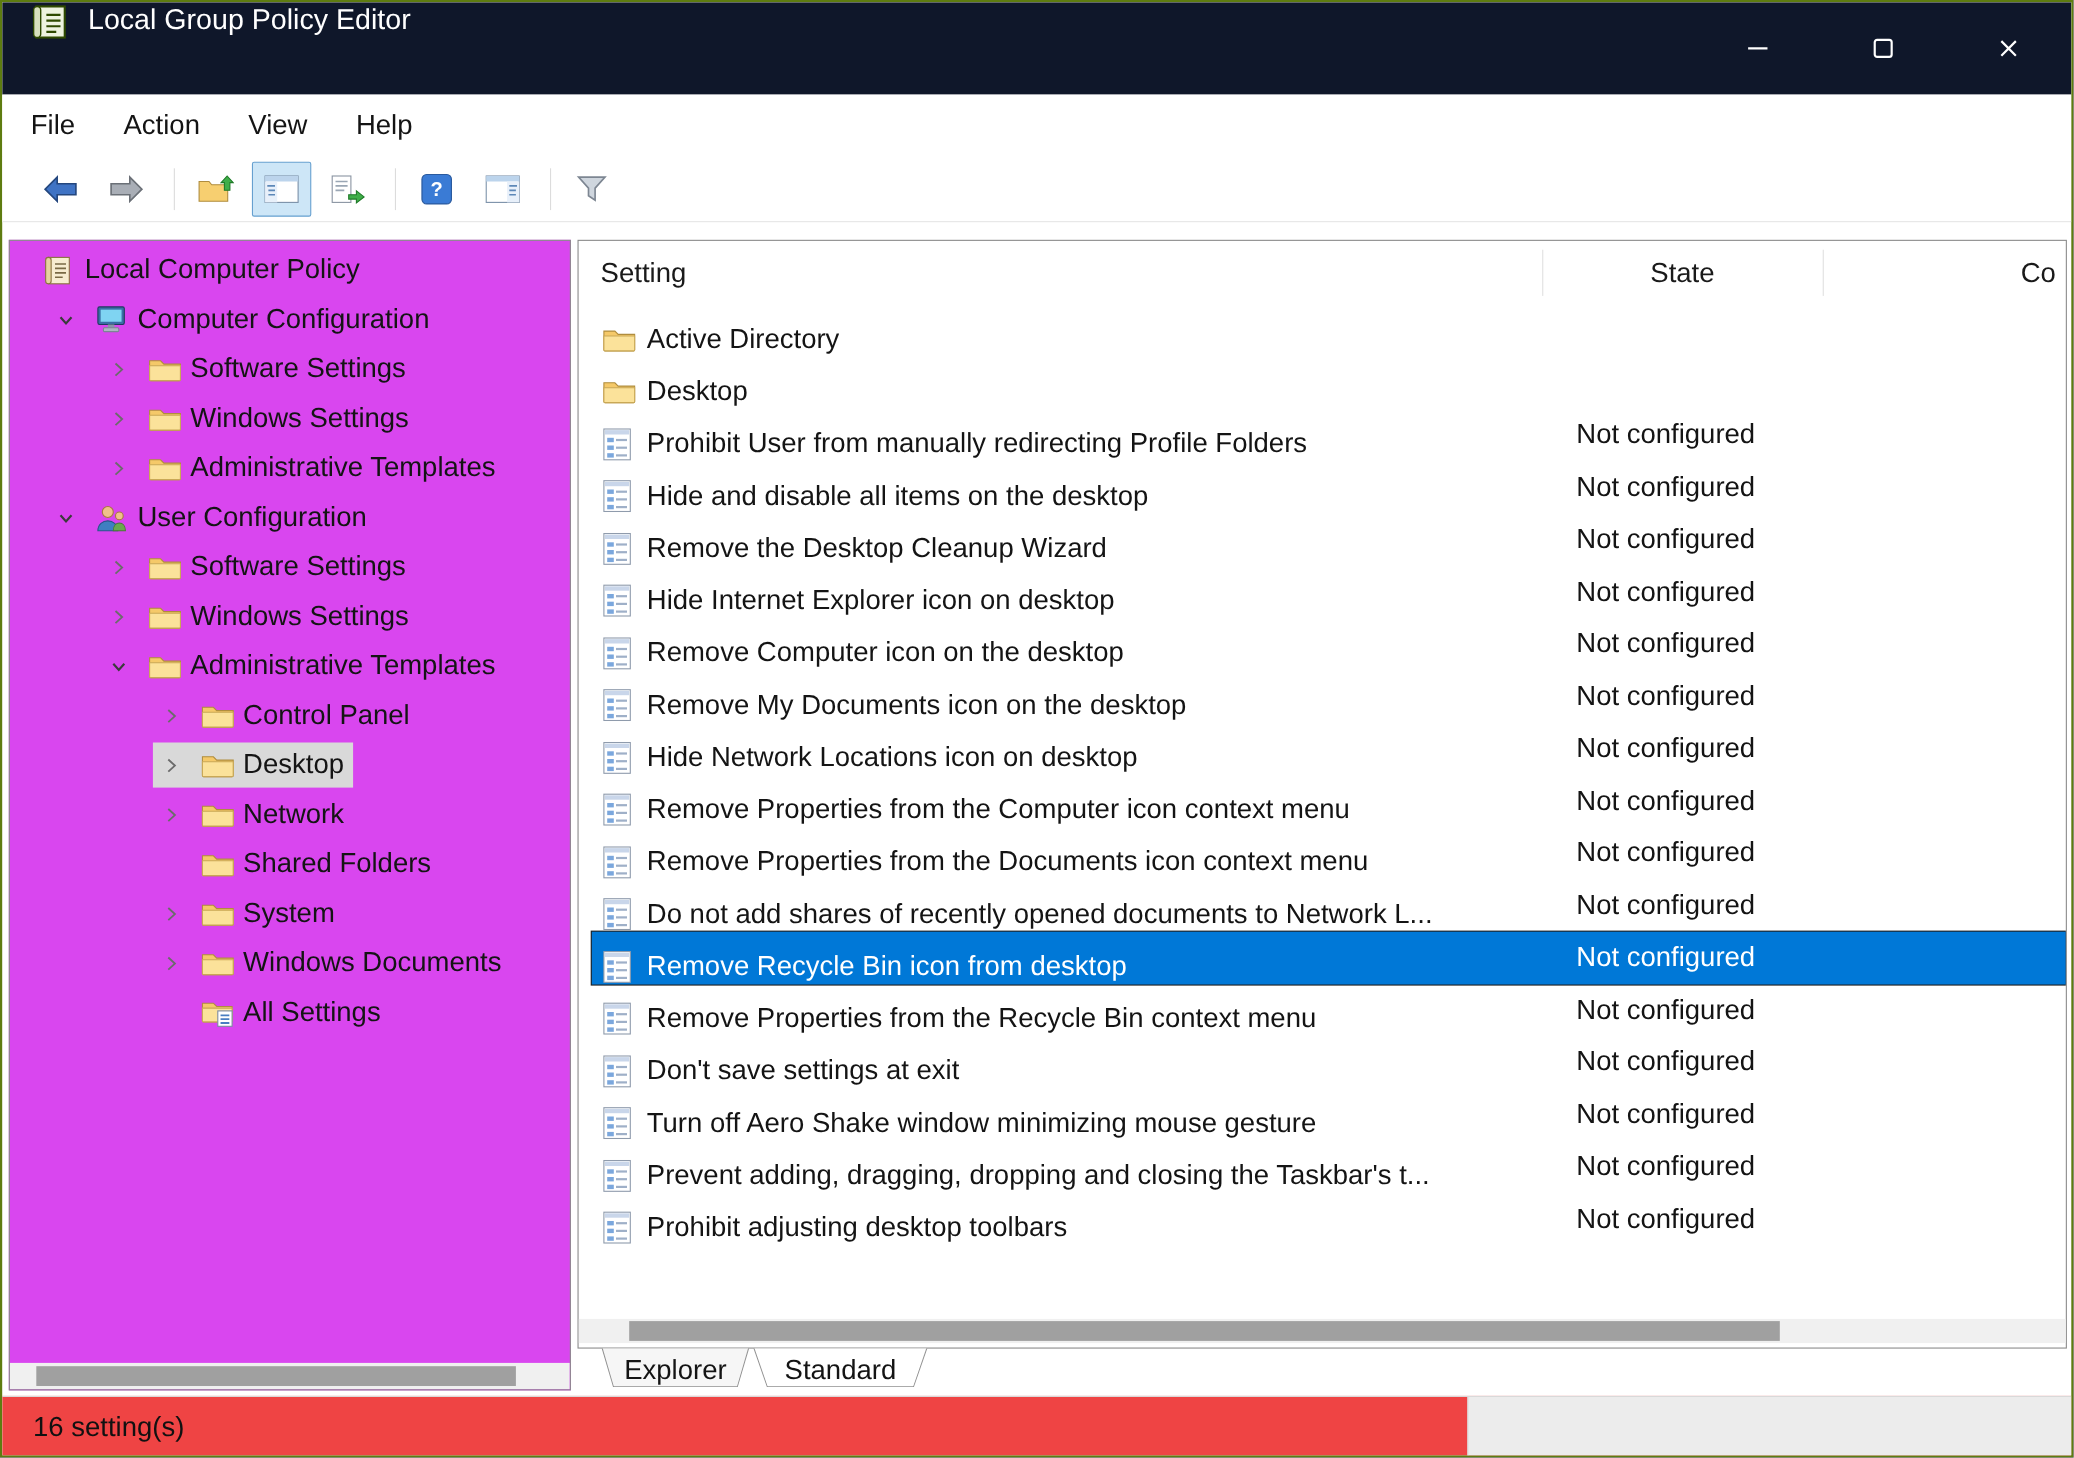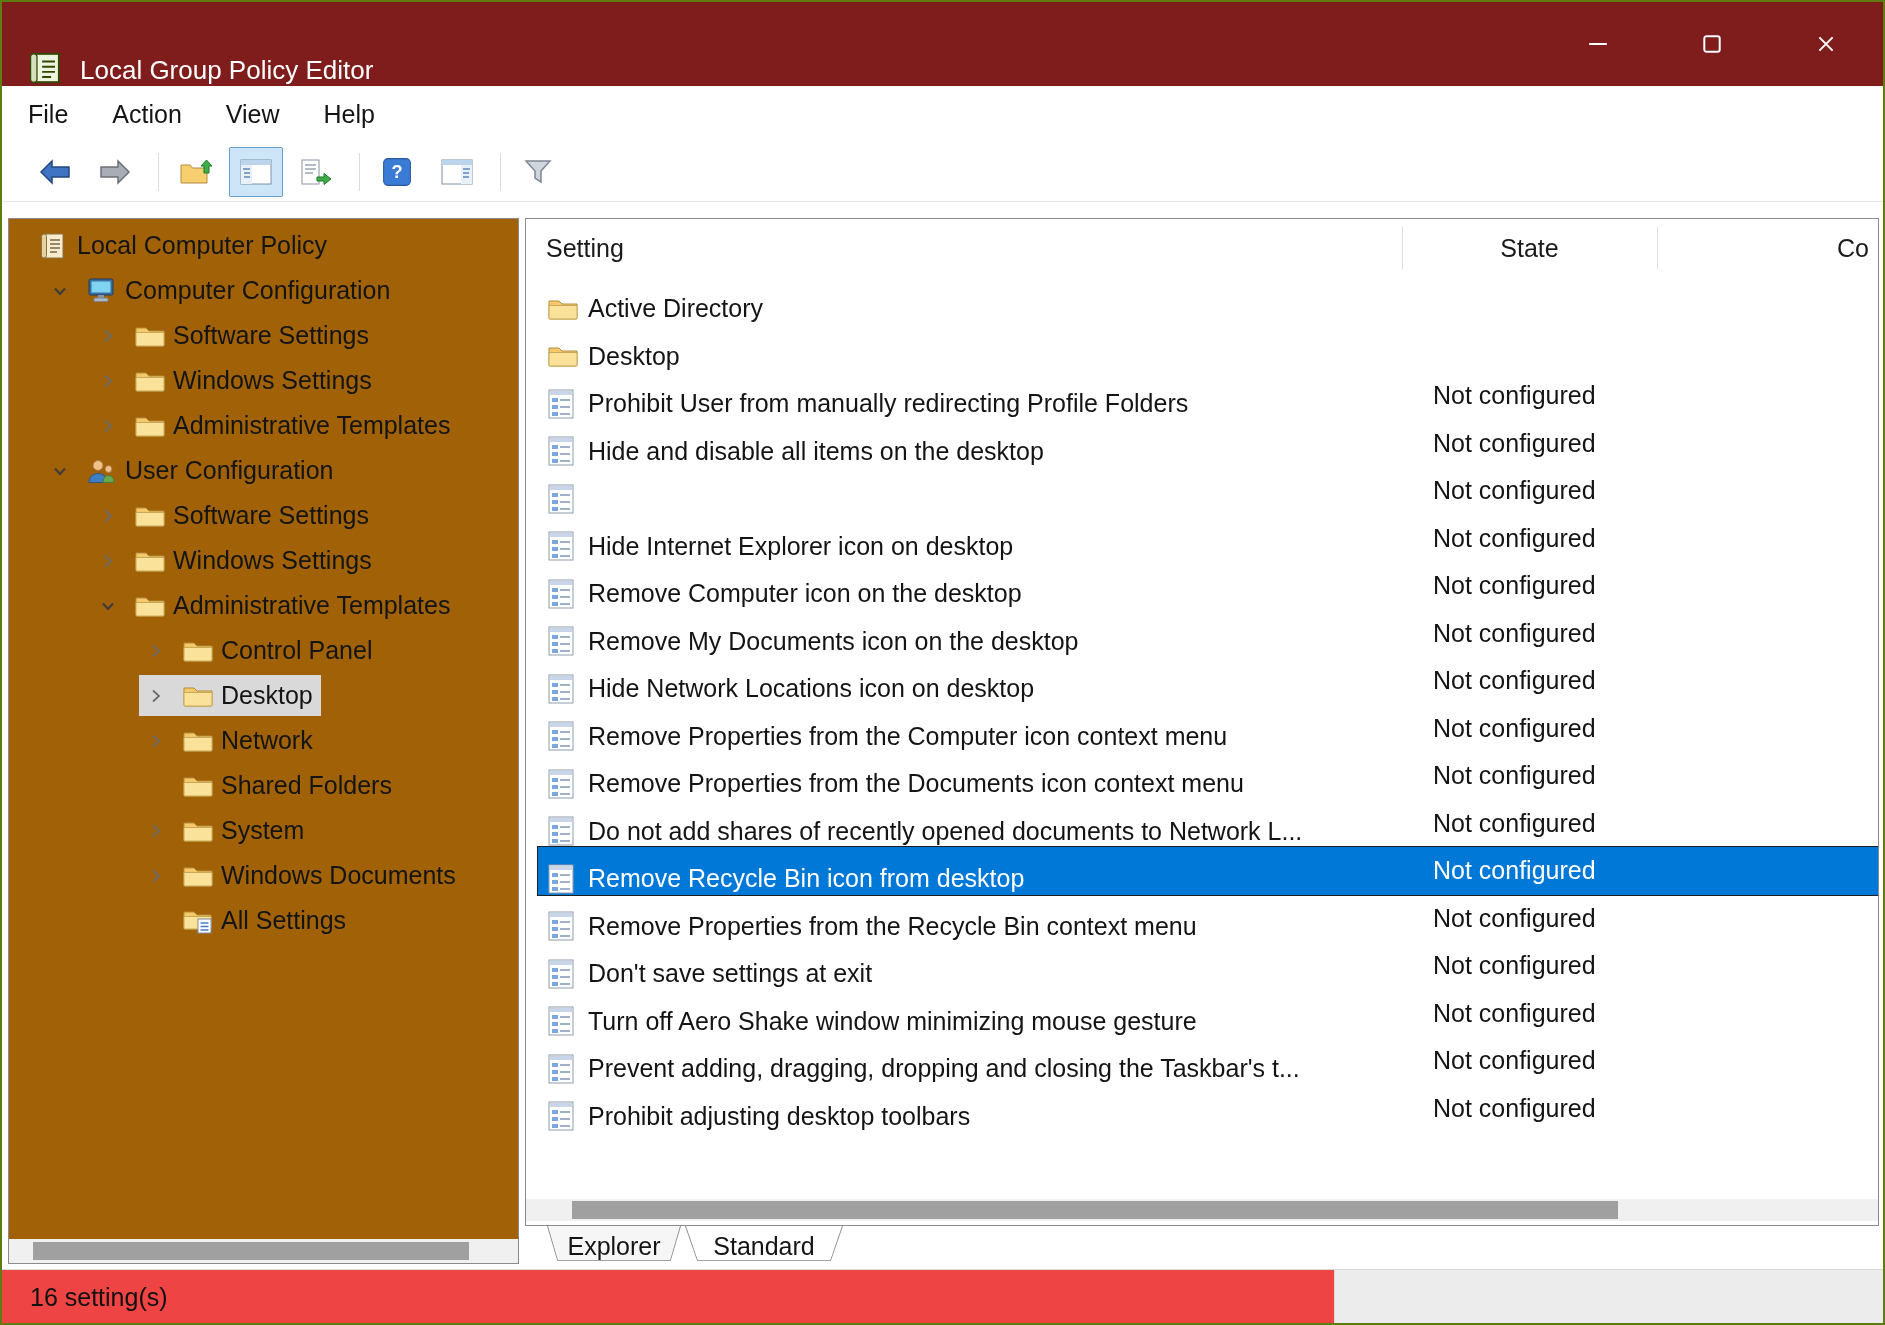--- a/index.html
+++ b/index.html
@@ -2,36 +2,36 @@
 <html><head>
 <meta charset="utf-8">
 <style>
   html,body{margin:0;padding:0;background:#444;}
   .window{
     position:relative;width:1885px;height:1325px;box-sizing:border-box;
     background:#fff;border:2px solid #5e7c10;overflow:hidden;
     font-family:"Liberation Sans",sans-serif;color:#141414;
   }
   
-  .titlebar{position:absolute;left:0;top:0;width:100%;height:84px;background:#7f1d1d;display:flex;align-items:flex-end;}
+  .titlebar{position:absolute;left:0;top:0;width:100%;height:84px;background:#0f172a;display:flex;align-items:flex-start;}
   .title-icon{margin-left:26px;display:flex;align-items:center;}
   .title-text{margin-left:16px;font-size:26px;color:#fff;}
   .win-controls{position:absolute;right:0;top:0;height:84px;display:flex;}
   .win-btn{width:114px;height:84px;display:flex;align-items:center;justify-content:center;background:transparent;border:none;cursor:default;}
   
   .menubar{position:absolute;left:0;top:84px;width:100%;height:56px;background:#fff;display:flex;align-items:center;padding-left:26px;box-sizing:border-box;}
   .menu-item{font-size:25px;padding:0 22px;line-height:56px;}
   .menu-item:first-child{padding-left:0;}
   
   .toolbar{position:absolute;left:0;top:140px;width:100%;height:60px;background:#fff;border-bottom:1px solid #e6e6e6;display:flex;align-items:center;padding-left:26px;box-sizing:border-box;}
   .tool-btn{width:54px;height:50px;margin-right:6px;display:flex;align-items:center;justify-content:center;background:transparent;border:1px solid transparent;}
   .tool-btn.pressed{background:#cde6f7;border:1px solid #66a0d0;border-radius:2px;}
   .tool-sep{width:1px;height:38px;background:#dcdcdc;margin:0 10px;}
   
-  .tree-panel{position:absolute;left:6px;top:216px;width:511px;height:1046px;background:#a16207;border:1px solid #8b8b8b;box-sizing:border-box;overflow:hidden;}
+  .tree-panel{position:absolute;left:6px;top:216px;width:511px;height:1046px;background:#d946ef;border:1px solid #8b8b8b;box-sizing:border-box;overflow:hidden;}
   .tree{padding-top:4px;}
   .tree-row{height:45px;display:flex;align-items:center;white-space:nowrap;}
   .tree-row-inner{display:flex;align-items:center;height:41px;padding:0 8px 0 0;}
   .tree-row-inner.tree-selected{background:#d9d9d9;}
   .chev{width:34px;margin-right:10px;display:inline-flex;justify-content:center;align-items:center;flex:0 0 34px;}
   .ticon{width:30px;margin-right:8px;display:inline-flex;align-items:center;flex:0 0 30px;}
   .tlabel{font-size:25px;}
   .tree-hscroll{position:absolute;left:0;bottom:0;width:100%;height:24px;background:#f0f0f0;}
   .tree-hscroll .thumb{position:absolute;left:24px;top:3px;width:436px;height:18px;background:#a0a0a0;}
   .list-panel{position:absolute;left:523px;top:216px;width:1354px;height:1008px;background:#fff;border:1px solid #8b8b8b;box-sizing:border-box;overflow:hidden;}
@@ -519,20 +519,21 @@
                 <rect x="1" y="1" width="24" height="28" fill="#fff" stroke="#8f9bac"></rect>
                 <rect x="2" y="2" width="22" height="4" fill="#c9d6ea"></rect>
                 <rect x="4" y="9" width="6" height="4" fill="#7ba7dd"></rect>
                 <rect x="12" y="10" width="10" height="2" fill="#9fb0c8"></rect>
                 <rect x="4" y="16" width="6" height="4" fill="#7ba7dd"></rect>
                 <rect x="12" y="17" width="10" height="2" fill="#9fb0c8"></rect>
                 <rect x="4" y="23" width="6" height="4" fill="#7ba7dd"></rect>
                 <rect x="12" y="24" width="10" height="2" fill="#9fb0c8"></rect>
               </svg>
             </span>
+            <span class="llabel">Remove the Desktop Cleanup Wizard</span>
           </span>
           <span class="cell-state">Not configured</span>
         </div>
         <div class="list-row">
           <span class="cell-setting">
             <span class="licon">
               <svg width="26" height="30" viewBox="0 0 26 30">
                 <rect x="1" y="1" width="24" height="28" fill="#fff" stroke="#8f9bac"></rect>
                 <rect x="2" y="2" width="22" height="4" fill="#c9d6ea"></rect>
                 <rect x="4" y="9" width="6" height="4" fill="#7ba7dd"></rect>

